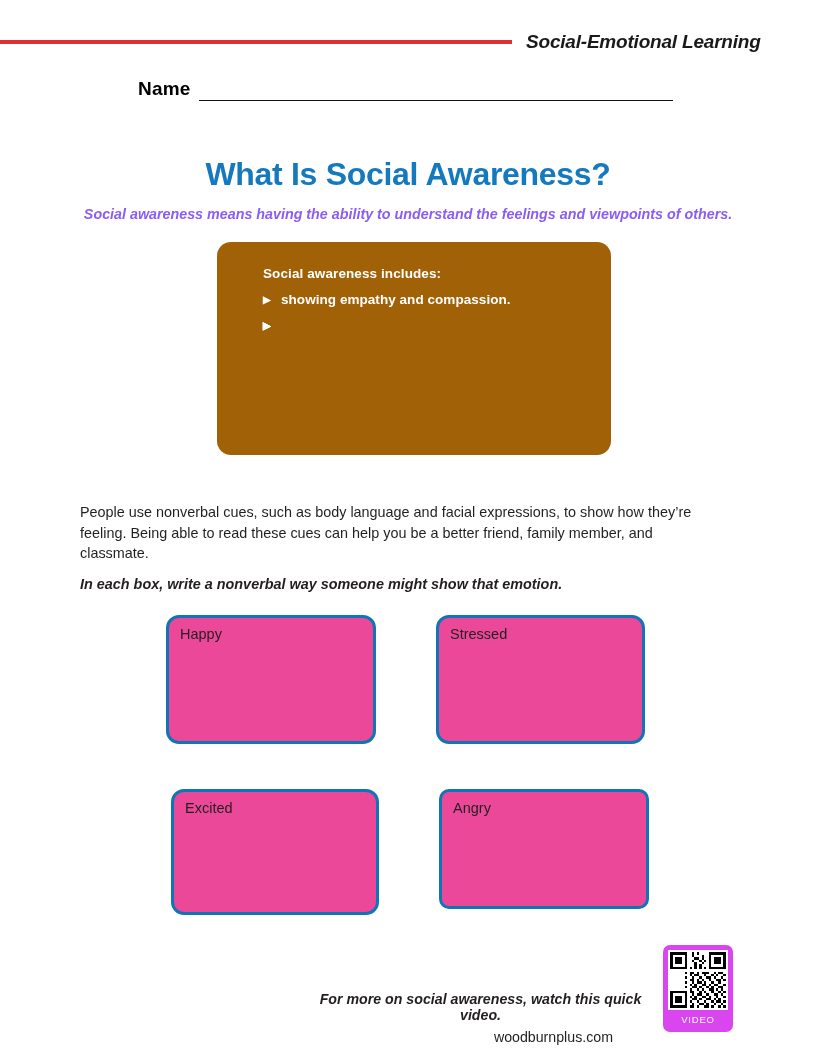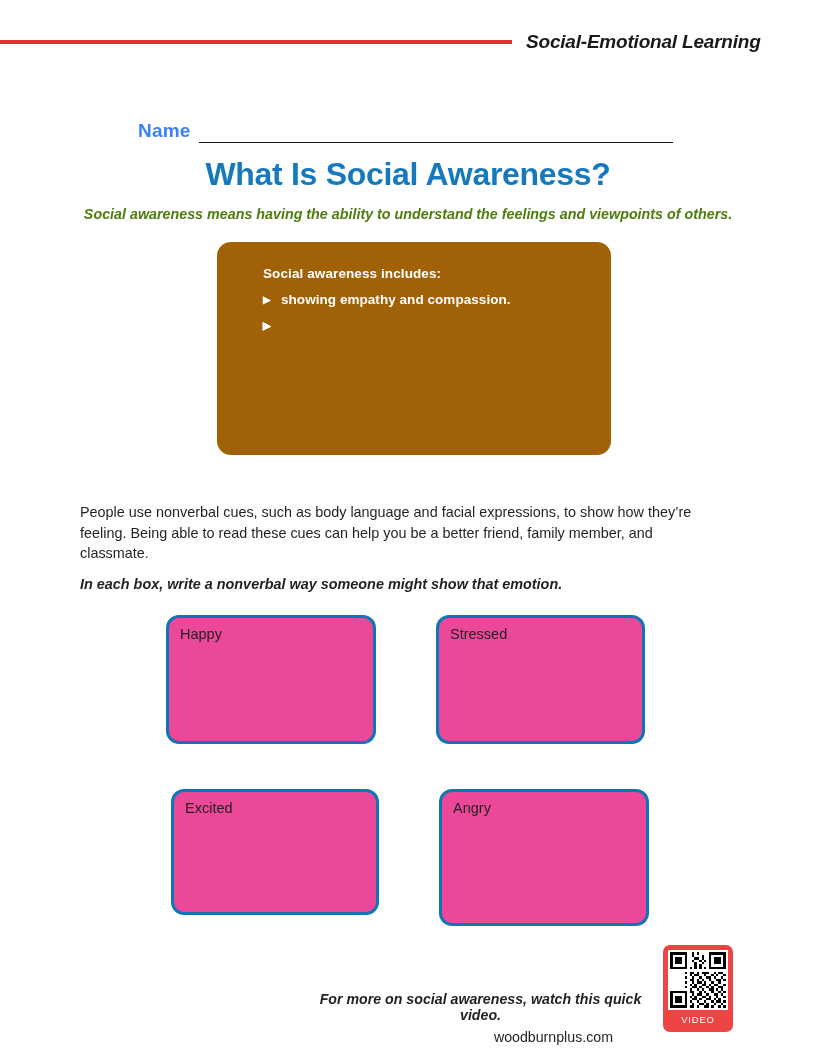--- a/index.html
+++ b/index.html
@@ -44,23 +44,22 @@
     left: 138px;
     top: 78px;
     width: 535px;
     display: flex;
     align-items: flex-end;
   }
   .name-label {
     font-size: 19px;
     font-weight: bold;
     letter-spacing: 0.2px;
-    color: #3b82f6;
+    color: #000000;
     padding-bottom: 1px;
-    margin-top: 42px;
   }
   .name-blank {
     flex: 1;
     margin-left: 8px;
     border-bottom: 1.6px solid #111;
     height: 19px;
   }
 
   
   .page-title {
@@ -77,21 +76,21 @@
 
   .intro-line {
     position: absolute;
     left: 0;
     top: 192px;
     width: 816px;
     text-align: center;
     font-size: 14.3px;
     font-style: italic;
     font-weight: bold;
-    color: #4d7c0f;
+    color: #8b5cf6;
   }
 
   
   .callout {
     position: absolute;
     left: 217px;
     top: 242px;
     width: 394px;
     height: 213px;
     background: #a16207;
@@ -162,21 +161,21 @@
   .emotion-label {
     position: absolute;
     left: 11px;
     top: 8px;
     font-size: 14.5px;
     color: #231f20;
   }
   #box-happy   { left: 166px; top: 615px; width: 210px; height: 129px; }
   #box-stressed{ left: 436px; top: 615px; width: 209px; height: 129px; }
   #box-excited { left: 171px; top: 789px; width: 208px; height: 126px; }
-  #box-angry   { left: 439px; top: 789px; width: 210px; height: 137px; }
+  #box-angry   { left: 439px; top: 789px; width: 210px; height: 120px; border-radius: 10px; }
 
   
   .footer-note {
     position: absolute;
     left: 308px;
     top: 977px;
     width: 345px;
     text-align: center;
     font-size: 14.2px;
     font-style: italic;
@@ -193,21 +192,21 @@
     color: #231f20;
   }
 
   
   .qr-badge {
     position: absolute;
     left: 663px;
     top: 945px;
     width: 70px;
     height: 87px;
-    background: #ef4444;
+    background: #d946ef;
     border-radius: 7px;
     box-sizing: border-box;
     padding: 5px 5px 0 5px;
   }
   .qr-code {
     width: 60px;
     height: 60px;
     background: #ffffff;
     display: block;
   }

